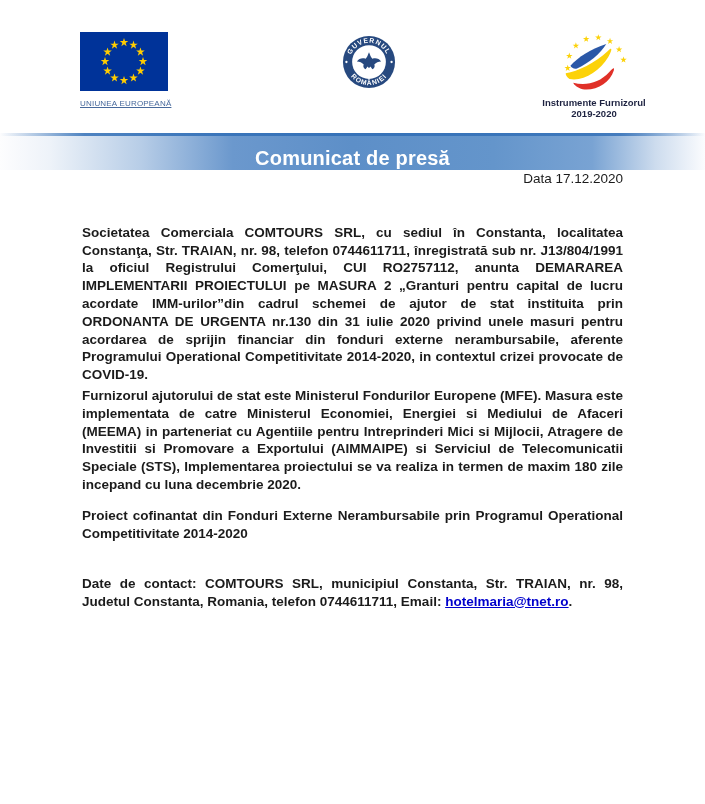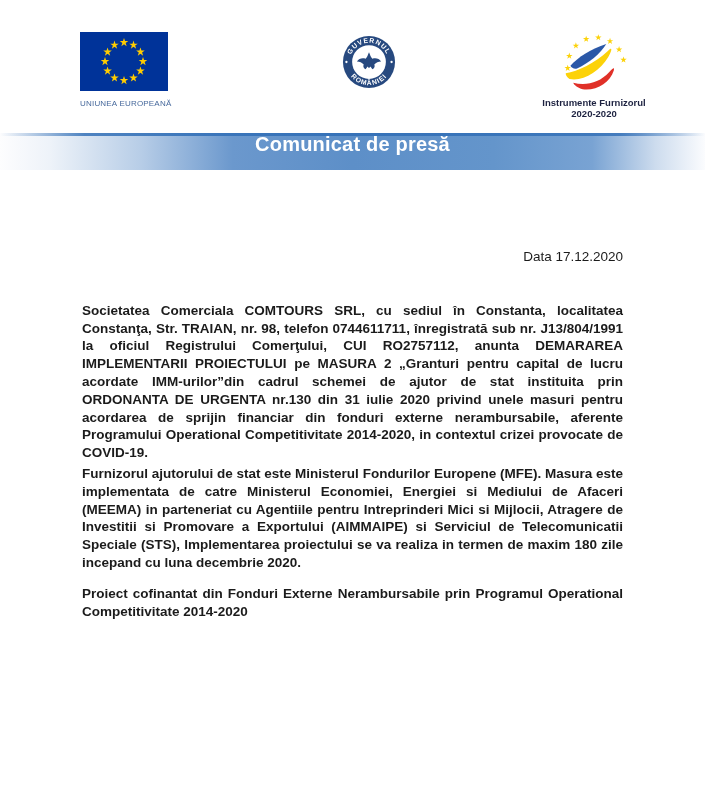--- a/index.html
+++ b/index.html
@@ -10,44 +10,44 @@
   }
   .page{width:705px;height:804px;position:relative;}
 
   
   .header{
     box-sizing:border-box;height:133px;
     display:grid;grid-template-columns:1fr auto 1fr;
     padding:32px 48px 0 80px;align-items:start;
   }
   .eu-block{justify-self:start;width:88px;text-align:center;}
-  .eu-label{font-size:8px;color:#47699c;margin-top:4px;white-space:nowrap;letter-spacing:.2px;}
+  .eu-label{font-size:8px;color:#47699c;margin-top:4px;white-space:nowrap;letter-spacing:.2px;text-decoration:underline;}
   .gov-block{justify-self:center;margin-top:3px;}
   .si-block{justify-self:end;width:126px;text-align:center;margin-top:-4px;}
   .si-label{font-size:9.5px;font-weight:bold;color:#1d2240;line-height:1.15;white-space:nowrap;}
 
   
   .banner{
     position:relative;height:37px;
-    display:flex;align-items:flex-start;justify-content:center;
+    display:flex;align-items:flex-end;justify-content:center;
     background:linear-gradient(90deg,
       #fdfdfe 0%,#eef3f9 7%,#b7cde7 20%,#6b98cd 33%,
       #5d8fc8 50%,#6495cb 70%,#79a3d3 84%,#cddcee 93%,#fbfcfe 100%);
   }
   .banner::before{
     content:"";position:absolute;top:0;left:0;right:0;height:3px;
     background:linear-gradient(90deg,
       rgba(54,114,184,0) 0%,rgba(54,114,184,.85) 12%,#3672b8 50%,
       rgba(54,114,184,.85) 88%,rgba(54,114,184,0) 100%);
   }
   .banner-title{color:#ffffff;font-weight:bold;font-size:20px;letter-spacing:.2px;}
 
   
   .doc{padding:0 82px;font-size:13.5px;line-height:17.8px;text-align:justify;}
-  .date-line{text-align:right;margin-top:78px;}
+  .date-line{text-align:right;}
   .p1{margin-top:36px;}
   .p2{margin-top:3px;}
   .p3{}
   .p4{margin-top:32px;}
   .doc p{margin-bottom:0;font-weight:bold;}
   a.email{color:#0000cc;text-decoration:underline;}
 </style>
 </head>
 <body>
 
@@ -116,33 +116,34 @@
           <use href="#star5" transform="translate(49.6,10.1) scale(0.8)"></use>
           <use href="#star5" transform="translate(62,14) scale(0.8)"></use>
           <use href="#star5" transform="translate(71.6,22.8) scale(0.8)"></use>
           <use href="#star5" transform="translate(76.3,33.8) scale(0.8)"></use>
         </g>
         <path d="M20 40 C28 31 42 22 58 17 C52 27 40 37 27 43 C24 44 21 42 20 40 Z" fill="#2b58a7"></path>
         <path d="M15 48 C28 46 46 37 60 24 C65 19 64 24 60 31 C51 46 33 57 19 54 C16 52 15 50 15 48 Z" fill="#fcd209"></path>
         <path d="M23 58 C36 62 51 58 61 47 C65 43 67 41 66 45 C62 58 47 67 33 65 C28 63 24 61 23 58 Z" fill="#e03028"></path>
       </svg>
       <div class="si-label">Instrumente Furnizorul</div>
-      <div class="si-label">2020-2020</div>
+      <div class="si-label">2019-2020</div>
     </div>
   </div>
 
   <div class="banner">
     <span class="banner-title">Comunicat de presă</span>
   </div>
 
   <div class="doc">
 
     <div class="date-line">Data 17.12.2020</div>
 
     <p class="p1"><span>Societatea Comerciala COMTOURS SRL, cu sediul în Constanta, localitatea Constanţa, Str. TRAIAN, nr. 98, telefon 0744611711, înregistrată sub nr. J13/804/1991 la oficiul Registrului Comerţului, CUI RO2757112, anunta </span><b>DEMARAREA IMPLEMENTARII PROIECTULUI</b><span> pe MASURA 2 „Granturi pentru capital de lucru acordate IMM-urilor”din cadrul schemei de ajutor de stat instituita prin ORDONANTA DE URGENTA nr.130 din 31 iulie 2020 privind unele masuri pentru acordarea de sprijin financiar din fonduri externe nerambursabile, aferente Programului Operational Competitivitate 2014-2020, in contextul crizei provocate de COVID-19.</span></p>
 
     <p class="p2">Furnizorul ajutorului de stat este Ministerul Fondurilor Europene (MFE). Masura este implementata de catre Ministerul Economiei, Energiei si Mediului de Afaceri (MEEMA) in parteneriat cu Agentiile pentru Intreprinderi Mici si Mijlocii, Atragere de Investitii si Promovare a Exportului (AIMMAIPE) si Serviciul de Telecomunicatii Speciale (STS), Implementarea proiectului se va realiza in termen de maxim 180 zile incepand cu luna decembrie 2020.</p>
 
     <p class="p3">Proiect cofinantat din Fonduri Externe Nerambursabile prin Programul Operational Competitivitate 2014-2020</p>
 
+    <p class="p4"><span>Date de contact: COMTOURS SRL, municipiul Constanta, Str. TRAIAN, nr. 98, Judetul Constanta, Romania, telefon 0744611711,  Email: </span><a class="email" href="#">hotelmaria@tnet.ro</a><span>.</span></p>
   </div>
 
 </div>
 
 </body></html>

